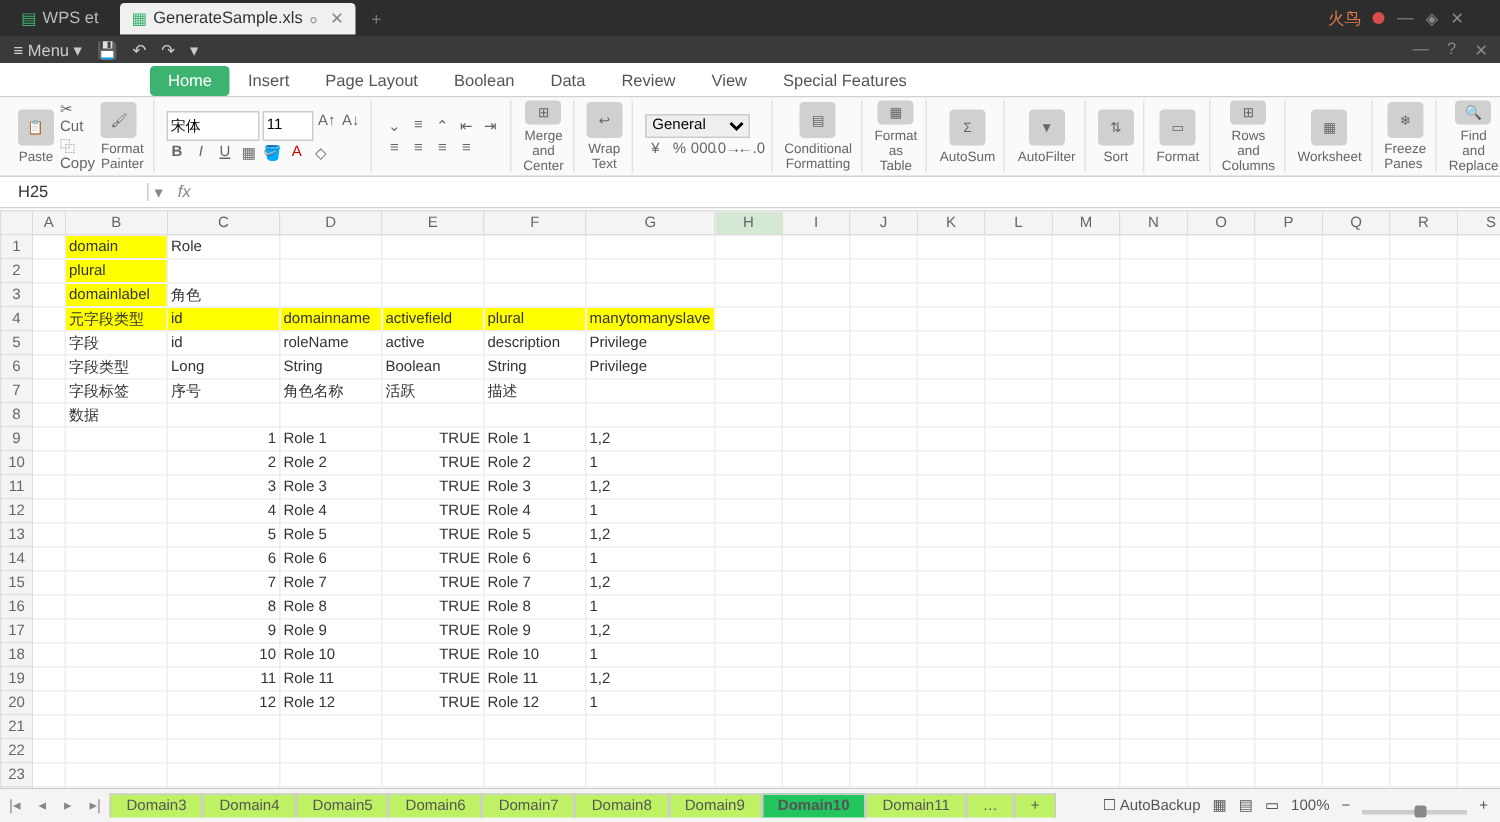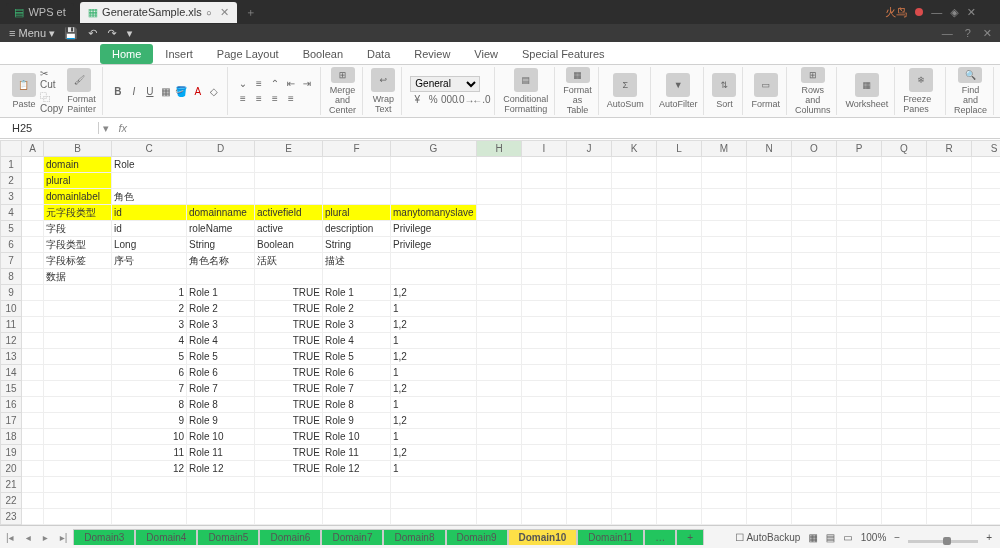--- a/index.html
+++ b/index.html
@@ -32,22 +32,22 @@
 table.sheet th.col{top:0;min-width:63px}
 table.sheet th.row{left:0;min-width:18px}
 table.sheet th.corner{left:0;top:0;z-index:2;min-width:18px}
 table.sheet td{border:1px solid #eee;height:12px;font-size:10px;padding:0 2px;white-space:nowrap;overflow:hidden}
 .y{background:#ffff00;font-weight:normal}
 .bord{border:1px solid #000}
 .num{text-align:right}
 .status{position:absolute;bottom:0;left:0;right:0;height:22px;background:#f4f4f4;border-top:1px solid #ccc;display:flex;align-items:center;font-size:10px;color:#555}
 .tabs{display:flex;align-items:center;gap:0}
 .tabs .nav{padding:0 6px;color:#888}
-.tabs .stab{padding:2px 10px;border:1px solid #ccc;border-bottom:none;background:#22c55e;font-size:10px}
-.tabs .stab.active{background:#fde047;font-weight:bold}
+.tabs .stab{padding:2px 10px;border:1px solid #ccc;border-bottom:none;background:#bef264;font-size:10px}
+.tabs .stab.active{background:#22c55e;font-weight:bold}
 .status .right{margin-left:auto;display:flex;gap:8px;align-items:flex-end;padding-right:8px}
 .slider{width:70px;height:3px;background:#ccc;position:relative}
 .slider::after{content:"";position:absolute;left:50%;top:-3px;width:8px;height:8px;background:#888;border-radius:2px}
 th.col.active,th.row.active{background:#d4e8d4}
 .titlebar .dot{width:8px;height:8px;border-radius:50%;display:inline-block}
 </style>
 </head>
 <body>
 
 <div class="titlebar">
@@ -104,20 +104,26 @@
         <span>✂ <span>Cut</span></span>
         <span>⿻ <span>Copy</span></span>
       </div>
       <div style="text-align:center"><div class="bigico">🖌</div><span style="white-space:pre-line">Format
 Painter</span></div>
     </div>
   </div>
   <div class="group">
     <div class="stack">
       <div class="btnrow">
+        <input class="font-name" value="宋体" style="">
+        <input class="font-size" value="11" style="">
+        <span>A↑</span>
+        <span>A↓</span>
+      </div>
+      <div class="btnrow">
         <span>
             <b>B</b>
           </span>
         <span>
             <i>I</i>
           </span>
         <span>
             <u>U</u>
           </span>
         <span>▦</span>

